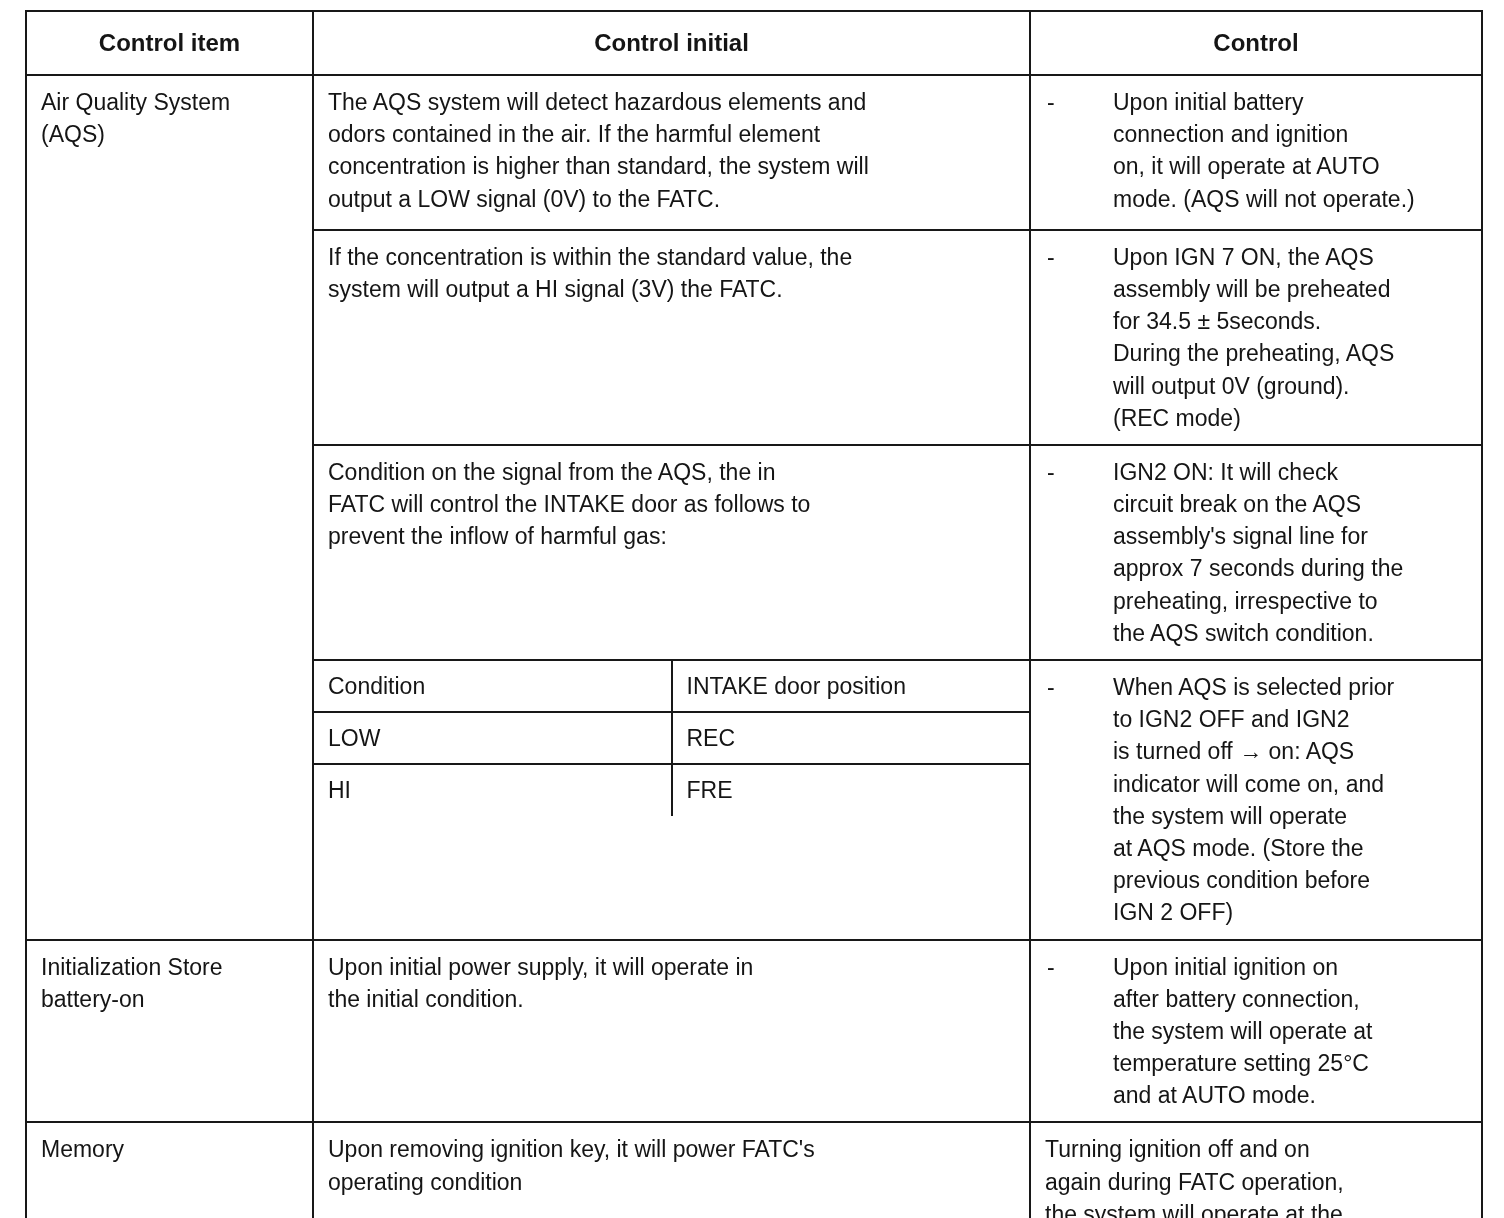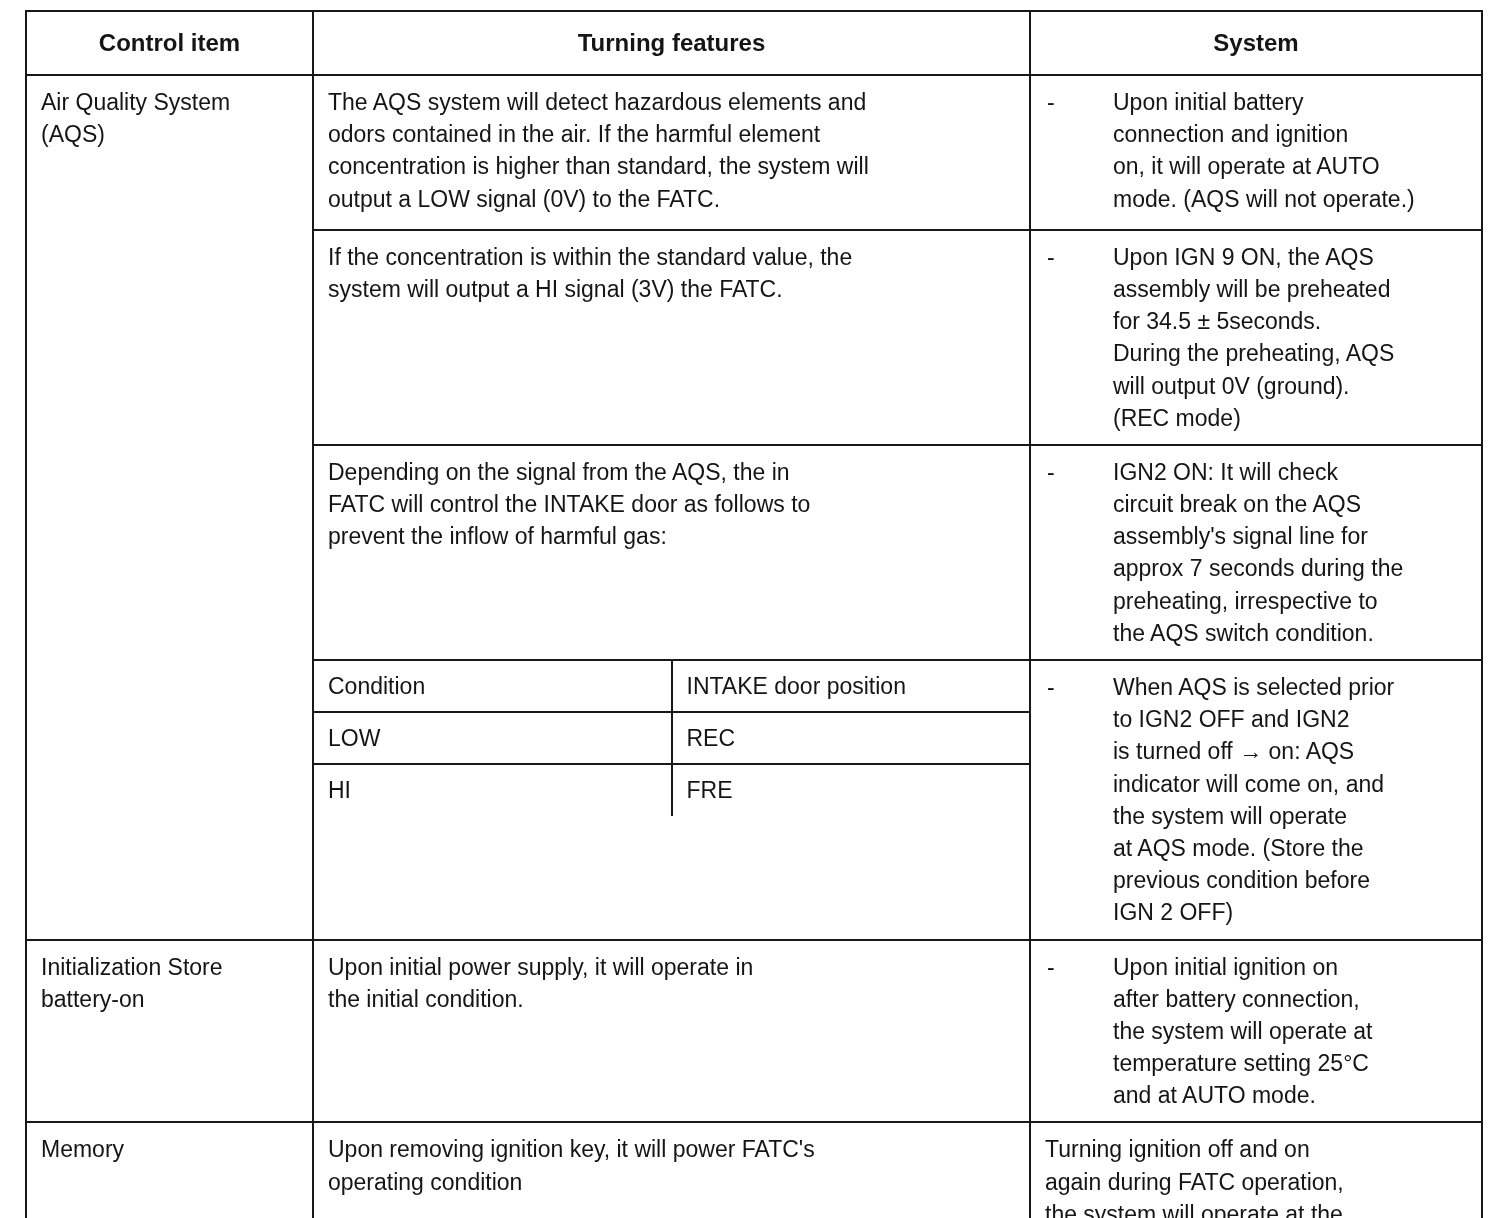--- a/index.html
+++ b/index.html
@@ -72,22 +72,22 @@
 
 <table class="doc">
   <colgroup>
     <col style="width:287px">
     <col style="width:717px">
     <col style="width:452px">
   </colgroup>
   <tbody>
     <tr style="height:48px">
       <th class="hdr">Control item</th>
-      <th class="hdr">Turning features</th>
-      <th class="hdr">System</th>
+      <th class="hdr">Control initial</th>
+      <th class="hdr">Control</th>
     </tr>
 
     <tr style="height:147px">
       <td class="cell" rowspan="4">
         <div class="txt">Air Quality System
 (AQS)</div>
       </td>
       <td class="cell">
         <div class="txt">The AQS system will detect hazardous elements and
 odors contained in the air.  If the harmful element
@@ -106,33 +106,33 @@
     </tr>
 
     <tr style="height:205px">
       <td class="cell">
         <div class="txt">If the concentration is within the standard value, the
 system will output a HI signal (3V) the FATC.</div>
       </td>
       <td class="remark-cell">
         <div class="remark">
           <span class="dash">-</span>
-          <div class="rtext">Upon IGN 9 ON, the AQS
+          <div class="rtext">Upon IGN 7 ON, the AQS
 assembly will be preheated
 for 34.5 ± 5seconds.
 During the preheating, AQS
 will output 0V (ground).
 (REC mode)</div>
         </div>
       </td>
     </tr>
 
     <tr style="height:205px">
       <td class="cell">
-        <div class="txt">Depending on the signal from the AQS, the in
+        <div class="txt">Condition on the signal from the AQS, the in
 FATC will control the INTAKE door as follows to
 prevent the inflow of harmful gas:</div>
       </td>
       <td class="remark-cell">
         <div class="remark">
           <span class="dash">-</span>
           <div class="rtext">IGN2 ON:  It will check
 circuit break on the AQS
 assembly's signal line for
 approx 7 seconds during the

